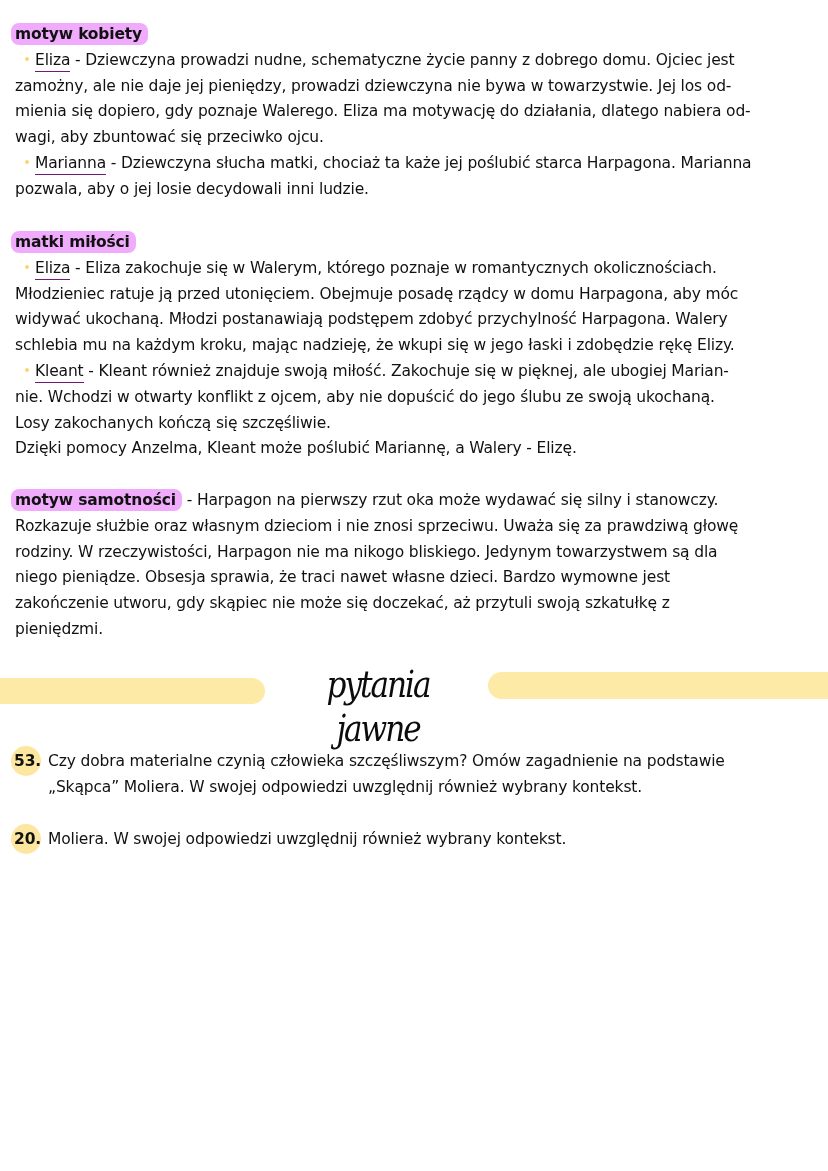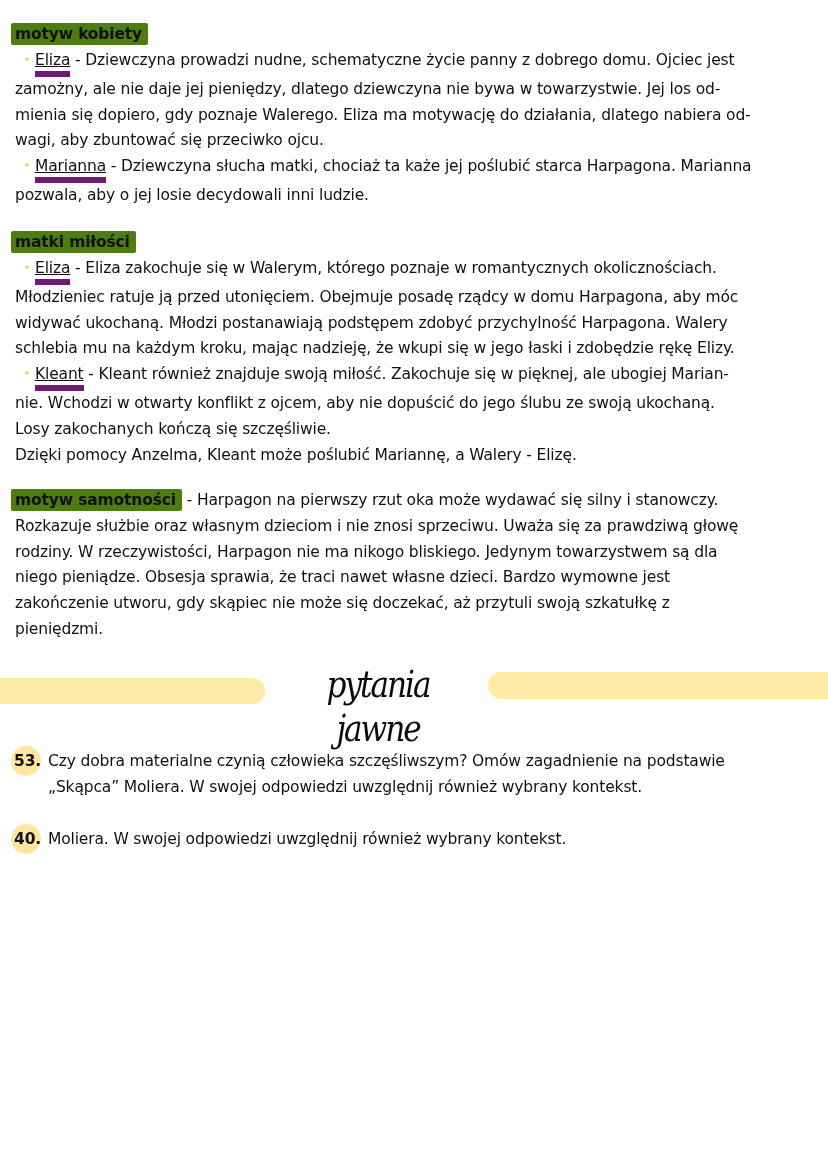--- a/index.html
+++ b/index.html
@@ -29,43 +29,42 @@
     .block {
       position: absolute;
       left: 15px;
       width: 805px;
     }
     .heading {
       display: inline-block;
       font-weight: bold;
       font-size: 15.5px;
       line-height: 22px;
-      background: #4d7c0f;
-      border-radius: 2px;
+      background: #f0abfc;
+      border-radius: 8px;
       padding: 0 6px 0 4px;
       margin-left: -4px;
     }
     .line {
       white-space: nowrap;
       display: block;
     }
     .bullet {
       display: inline-block;
       width: 4px;
       height: 4px;
       background: #f6d76e;
       border-radius: 50%;
       margin: 0 6px 3px 10px;
       vertical-align: middle;
     }
     .name {
       display: inline-block;
-      border-bottom: 6px solid #701a75;
+      border-bottom: 1px solid #701a75;
       line-height: 21px;
-      text-decoration: underline;
     }
 
     
     .banner {
       position: absolute;
       left: 0;
       top: 672px;
       width: 738px;
       height: 50px;
     }
@@ -134,21 +133,21 @@
     }
   </style>
 </head>
 <body>
 
 <div class="page">
 
   <div class="block text" style="top:22px;">
     <span class="heading">motyw kobiety</span>
     <span class="line"><span class="bullet"></span><span class="name">Eliza</span><span> - Dziewczyna prowadzi nudne, schematyczne życie panny z dobrego domu. Ojciec jest</span></span>
-    <span class="line">zamożny, ale nie daje jej pieniędzy, dlatego dziewczyna nie bywa w towarzystwie. Jej los od-</span>
+    <span class="line">zamożny, ale nie daje jej pieniędzy, prowadzi dziewczyna nie bywa w towarzystwie. Jej los od-</span>
     <span class="line">mienia się dopiero, gdy poznaje Walerego. Eliza ma motywację do działania, dlatego nabiera od-</span>
     <span class="line">wagi, aby zbuntować się przeciwko ojcu.</span>
     <span class="line"><span class="bullet"></span><span class="name">Marianna</span><span> - Dziewczyna słucha matki, chociaż ta każe jej poślubić starca Harpagona. Marianna</span></span>
     <span class="line">pozwala, aby o jej losie decydowali inni ludzie.</span>
   </div>
 
   <div class="block text" style="top:230px;">
     <span class="heading">matki miłości</span>
     <span class="line"><span class="bullet"></span><span class="name">Eliza</span><span> - Eliza zakochuje się w Walerym, którego poznaje w romantycznych okolicznościach.</span></span>
     <span class="line">Młodzieniec ratuje ją przed utonięciem. Obejmuje posadę rządcy w domu Harpagona, aby móc</span>
@@ -179,19 +178,19 @@
     <div class="q-circle"></div>
     <span class="q-num">53.</span>
     <div class="q-body">
       <span class="line">Czy dobra materialne czynią człowieka szczęśliwszym? Omów zagadnienie na podstawie</span>
       <span class="line">„Skąpca” Moliera. W swojej odpowiedzi uwzględnij również wybrany kontekst.</span>
     </div>
   </div>
 
   <div class="question text" style="top:827px;">
     <div class="q-circle"></div>
-    <span class="q-num">40.</span>
+    <span class="q-num">20.</span>
     <div class="q-body">
       <span class="line">Moliera. W swojej odpowiedzi uwzględnij również wybrany kontekst.</span>
     </div>
   </div>
 
 </div>
 
 </body></html>

